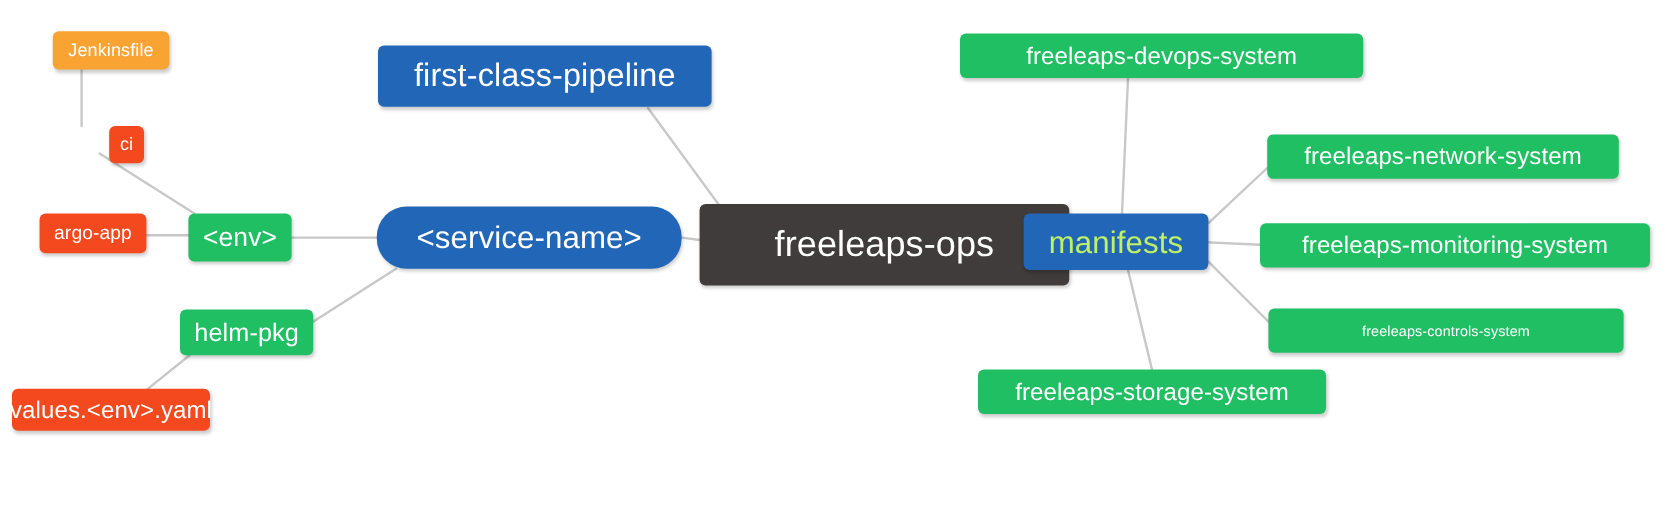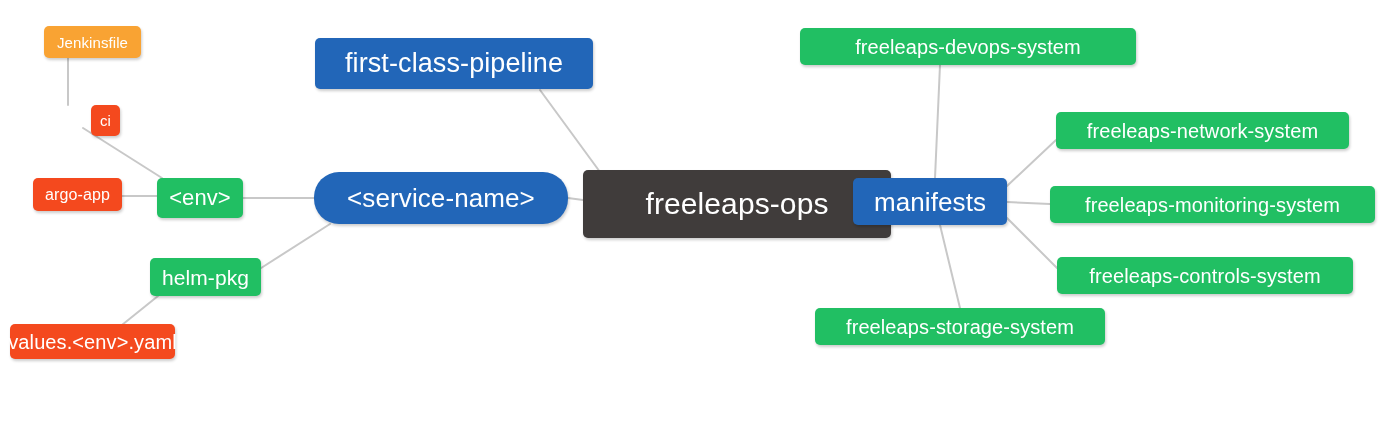--- a/index.html
+++ b/index.html
@@ -75,21 +75,21 @@
   <div id="node-layer">
       <div class="node" style="left: 583px; top: 170px; width: 308px; height: 68px; background: rgb(64, 60, 59); font-size: 30px; color: rgb(255, 255, 255);">
         <span class="node-label">freeleaps-ops</span>
       </div>
       <div class="node" style="left: 314px; top: 172px; width: 254px; height: 52px; background: rgb(34, 102, 184); font-size: 26px; color: rgb(255, 255, 255); border-radius: 25px;">
         <span class="node-label">&lt;service-name&gt;</span>
       </div>
       <div class="node" style="left: 315px; top: 38px; width: 278px; height: 51px; background: rgb(34, 102, 184); font-size: 27px; color: rgb(255, 255, 255);">
         <span class="node-label">first-class-pipeline</span>
       </div>
-      <div class="node" style="left: 853px; top: 178px; width: 154px; height: 47px; background: rgb(34, 102, 184); font-size: 26px; color: #ffffff; text-align: right;">
+      <div class="node" style="left: 853px; top: 178px; width: 154px; height: 47px; background: rgb(34, 102, 184); font-size: 26px; color: #bef264; text-align: right;">
         <span class="node-label">manifests</span>
       </div>
       <div class="node" style="left: 157px; top: 178px; width: 86px; height: 40px; background: rgb(33, 191, 99); font-size: 22px; color: rgb(255, 255, 255);">
         <span class="node-label">&lt;env&gt;</span>
       </div>
       <div class="node" style="left: 150px; top: 258px; width: 111px; height: 38px; background: rgb(33, 191, 99); font-size: 21px; color: rgb(255, 255, 255);">
         <span class="node-label">helm-pkg</span>
       </div>
       <div class="node" style="left: 20px; top: 26px; width: 97px; height: 32px; background: rgb(249, 163, 51); font-size: 15px; color: rgb(255, 255, 255); margin-left: 24px;">
         <span class="node-label">Jenkinsfile</span>
@@ -105,21 +105,21 @@
       </div>
       <div class="node" style="left: 800px; top: 28px; width: 336px; height: 37px; background: rgb(33, 191, 99); font-size: 20px; color: rgb(255, 255, 255);">
         <span class="node-label">freeleaps-devops-system</span>
       </div>
       <div class="node" style="left: 1056px; top: 112px; width: 293px; height: 37px; background: rgb(33, 191, 99); font-size: 20px; color: rgb(255, 255, 255);">
         <span class="node-label">freeleaps-network-system</span>
       </div>
       <div class="node" style="left: 1050px; top: 186px; width: 325px; height: 37px; background: rgb(33, 191, 99); font-size: 20px; color: rgb(255, 255, 255); justify-content: center;">
         <span class="node-label">freeleaps-monitoring-system</span>
       </div>
-      <div class="node" style="left: 1057px; top: 257px; width: 296px; height: 37px; background: rgb(33, 191, 99); font-size: 20px; color: rgb(255, 255, 255); justify-content: center;">
+      <div class="node" style="left: 1057px; top: 257px; width: 296px; height: 37px; background: rgb(33, 191, 99); font-size: 12px; color: rgb(255, 255, 255); justify-content: center;">
         <span class="node-label">freeleaps-controls-system</span>
       </div>
       <div class="node" style="left: 815px; top: 308px; width: 290px; height: 37px; background: rgb(33, 191, 99); font-size: 20px; color: rgb(255, 255, 255);">
         <span class="node-label">freeleaps-storage-system</span>
       </div>
     </div>
 
 </div>
 
 </body></html>

